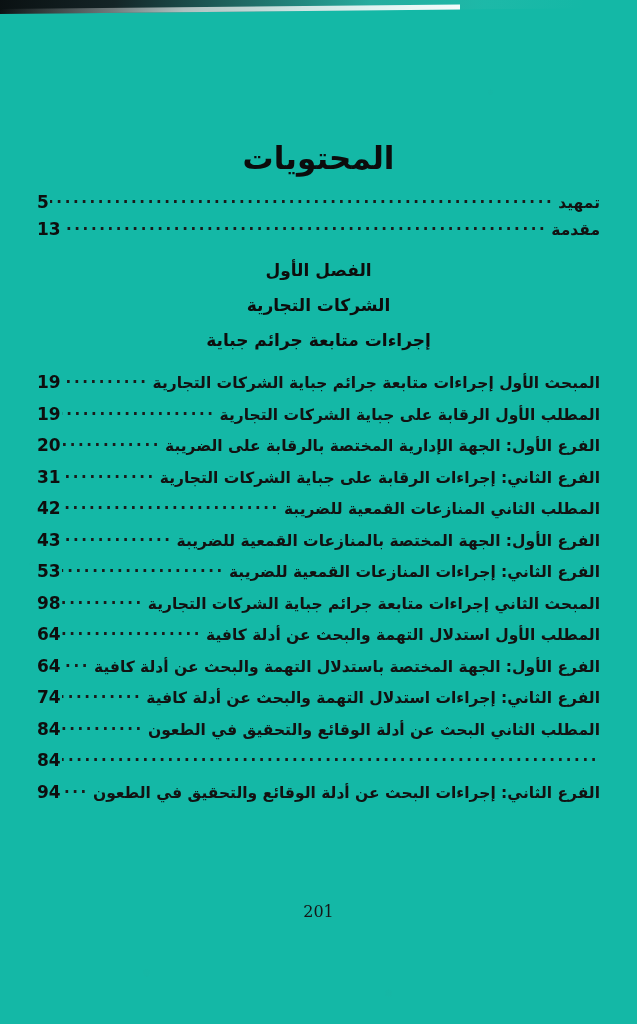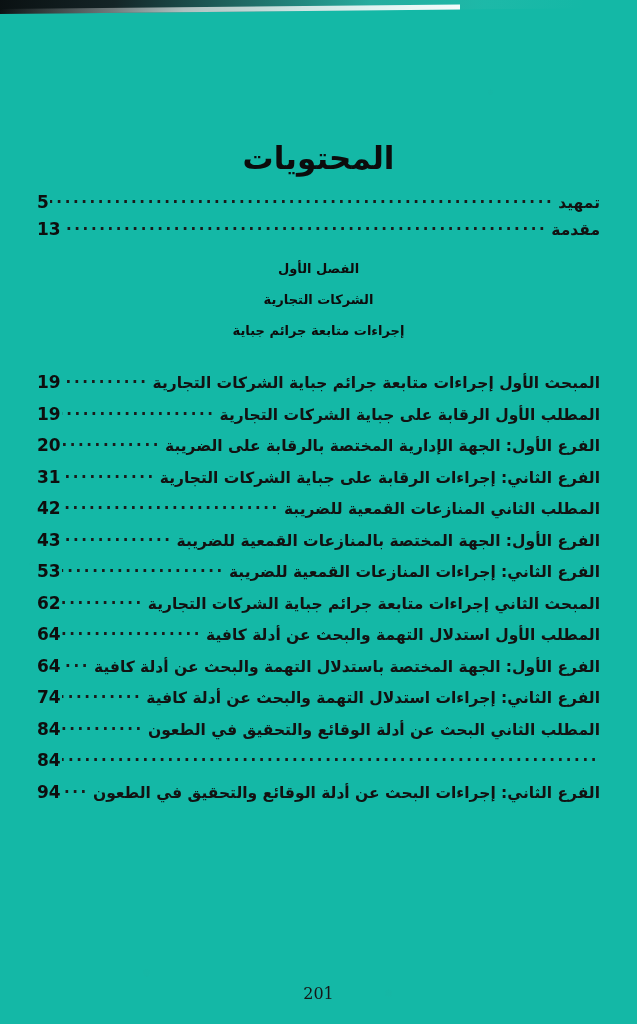--- a/index.html
+++ b/index.html
@@ -143,21 +143,21 @@
 
   
   .chapter-head {
     position: absolute;
     top: 262px;
     left: 0;
     width: 637px;
     text-align: center;
   }
   .chapter-head .ch-line {
-    font-size: 13px;
+    font-size: 17px;
     font-weight: bold;
     color: #0d0d0d;
     line-height: 1;
     margin-bottom: 18px;
     letter-spacing: -0.2px;
   }
   .chapter-head .ch-line:last-child { margin-bottom: 0; }
 
   
   .toc-list-main {
@@ -171,21 +171,21 @@
     font-size: 15.5px;
     margin-bottom: 11.5px;
   }
   .toc-list-main .toc-row .entry-label {
     letter-spacing: -0.25px;
   }
 
   
   .folio {
     position: absolute;
-    top: 984px;
+    top: 902px;
     left: 0;
     width: 637px;
     text-align: center;
     font-family: "DejaVu Serif", serif;
     font-size: 16px;
     color: #161616;
     direction: ltr;
   }
 </style>
 </head>
@@ -259,21 +259,21 @@
 
       <div class="toc-row">
         <span class="entry-label">الفرع الثاني: إجراءات المنازعات القمعية للضريبة</span>
         <span class="leader"></span>
         <span class="entry-page">53</span>
       </div>
 
       <div class="toc-row">
         <span class="entry-label">المبحث الثاني إجراءات متابعة جرائم جباية الشركات التجارية</span>
         <span class="leader"></span>
-        <span class="entry-page">62</span>
+        <span class="entry-page">98</span>
       </div>
 
       <div class="toc-row">
         <span class="entry-label">المطلب الأول استدلال التهمة والبحث عن أدلة كافية</span>
         <span class="leader"></span>
         <span class="entry-page">64</span>
       </div>
 
       <div class="toc-row">
         <span class="entry-label">الفرع الأول: الجهة المختصة باستدلال التهمة والبحث عن أدلة كافية</span>

